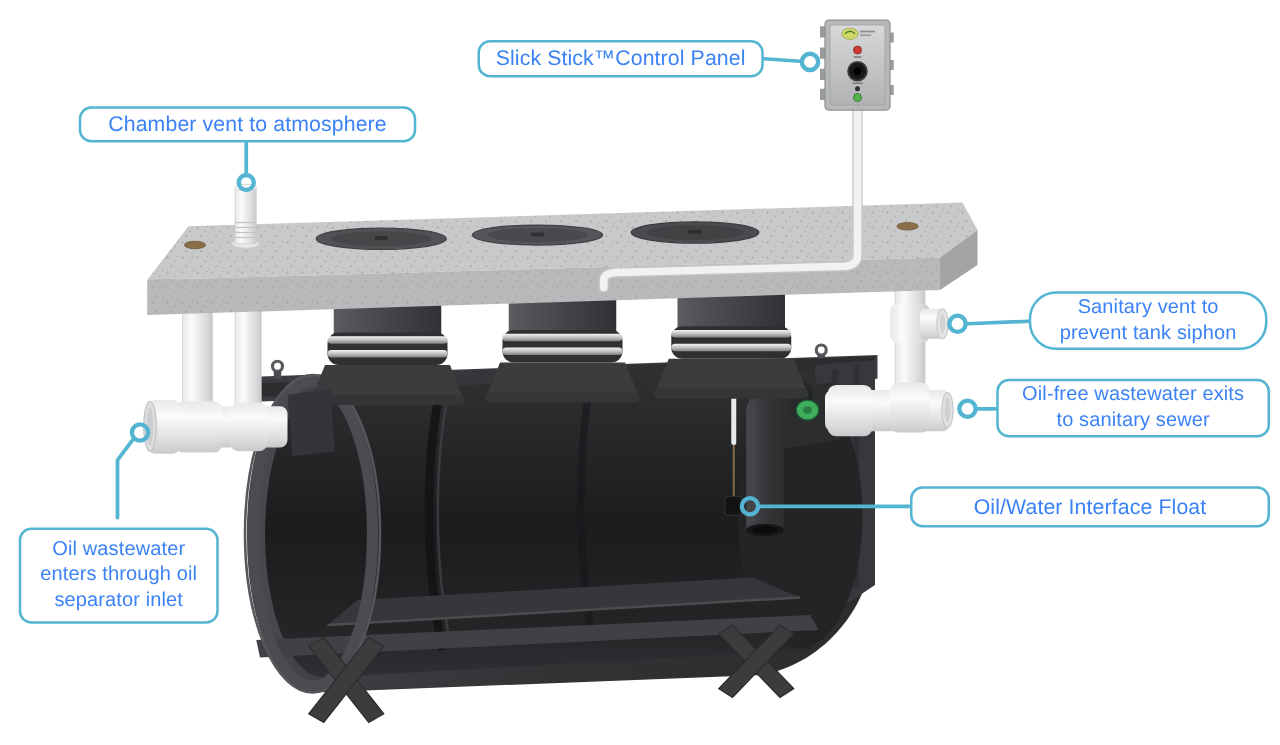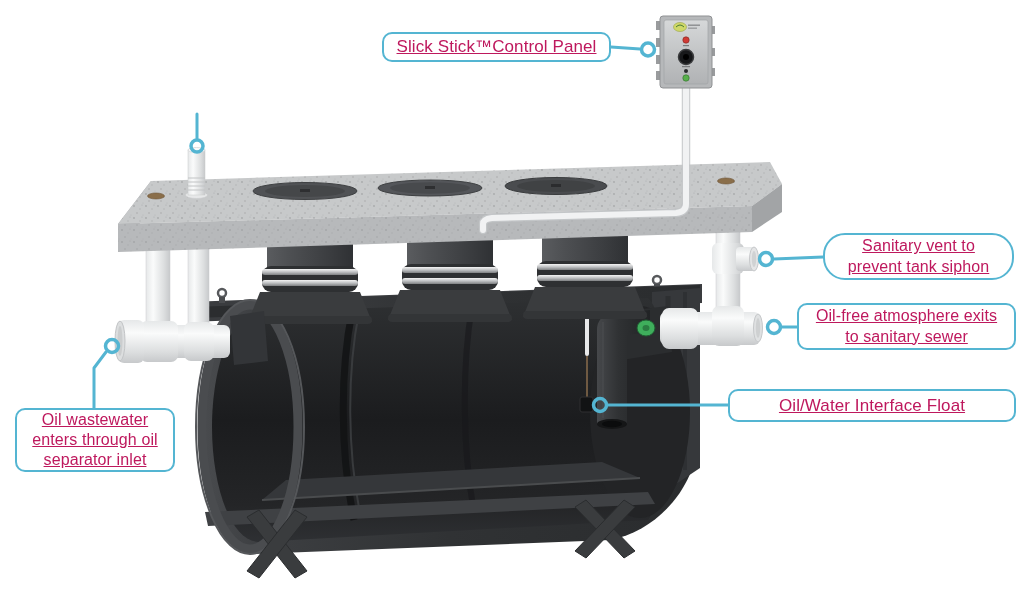--- a/index.html
+++ b/index.html
@@ -5,30 +5,30 @@
   :root { --accent:#54b5d2; }
   html,body { margin:0; padding:0; background:#ffffff; }
   .stage {
     position:relative; width:1024px; height:596px; background:#ffffff;
     font-family:"Liberation Sans", sans-serif; overflow:hidden;
   }
   .stage svg { position:absolute; left:0; top:0; }
   .callout {
     position:absolute; box-sizing:border-box;
     background:#ffffff; border:2px solid var(--accent); border-radius:10px;
-    color:#be185d; font-size:16px; line-height:1.26; font-weight:500;
+    color:#3b82f6; font-size:16px; line-height:1.26; font-weight:500;
     display:flex; align-items:center; justify-content:center;
-    text-align:center; padding:4px 10px; letter-spacing:.1px;text-decoration:underline;
+    text-align:center; padding:4px 10px; letter-spacing:.1px;
   }
   .co-chamber  { left:63px;  top:85px;  width:270px; height:29px; font-size:17px; }
   .co-panel    { left:382px; top:32px;  width:229px; height:30px; font-size:17px; padding:4px 8px; }
   .co-sanitary { left:823px; top:233px; width:191px; height:47px;border-radius:22px; }
   .co-outlet   { left:797px; top:303px; width:219px; height:47px; }
   .co-float    { left:728px; top:389px; width:288px; height:33px; font-size:17px; }
-  .co-inlet    { left:15px;  top:408px; width:160px; height:64px; padding:4px 8px; }
+  .co-inlet    { left:15px;  top:422px; width:160px; height:77px; padding:4px 8px; }
   .leader { stroke:var(--accent); stroke-width:3; fill:none; stroke-linecap:round; stroke-linejoin:round; }
   .ring   { stroke:var(--accent); stroke-width:3.5; fill:none; }
 </style>
 </head>
 <body>
 
 <div class="stage">
 
 <svg width="1024" height="596" viewBox="0 0 1024 596">
   <defs>
@@ -290,18 +290,19 @@
       <path class="leader" d="M 728,405 L 608,405"></path>
       <circle class="ring" cx="600" cy="405" r="6.5"></circle>
     </g>
     <g>
       <path class="leader" d="M 94,414 L 94,368 L 106,352"></path>
       <circle class="ring" cx="112" cy="346" r="6.5"></circle>
     </g>
   </g>
 </svg>
 
+  <div class="callout co-chamber">Chamber vent to atmosphere</div>
   <div class="callout co-panel">Slick Stick™Control Panel</div>
   <div class="callout co-sanitary">Sanitary vent to prevent tank siphon</div>
-  <div class="callout co-outlet">Oil-free atmosphere exits to sanitary sewer</div>
+  <div class="callout co-outlet">Oil-free wastewater exits to sanitary sewer</div>
   <div class="callout co-float">Oil/Water Interface Float</div>
   <div class="callout co-inlet">Oil wastewater enters through oil separator inlet</div>
 </div>
 
 </body></html>

